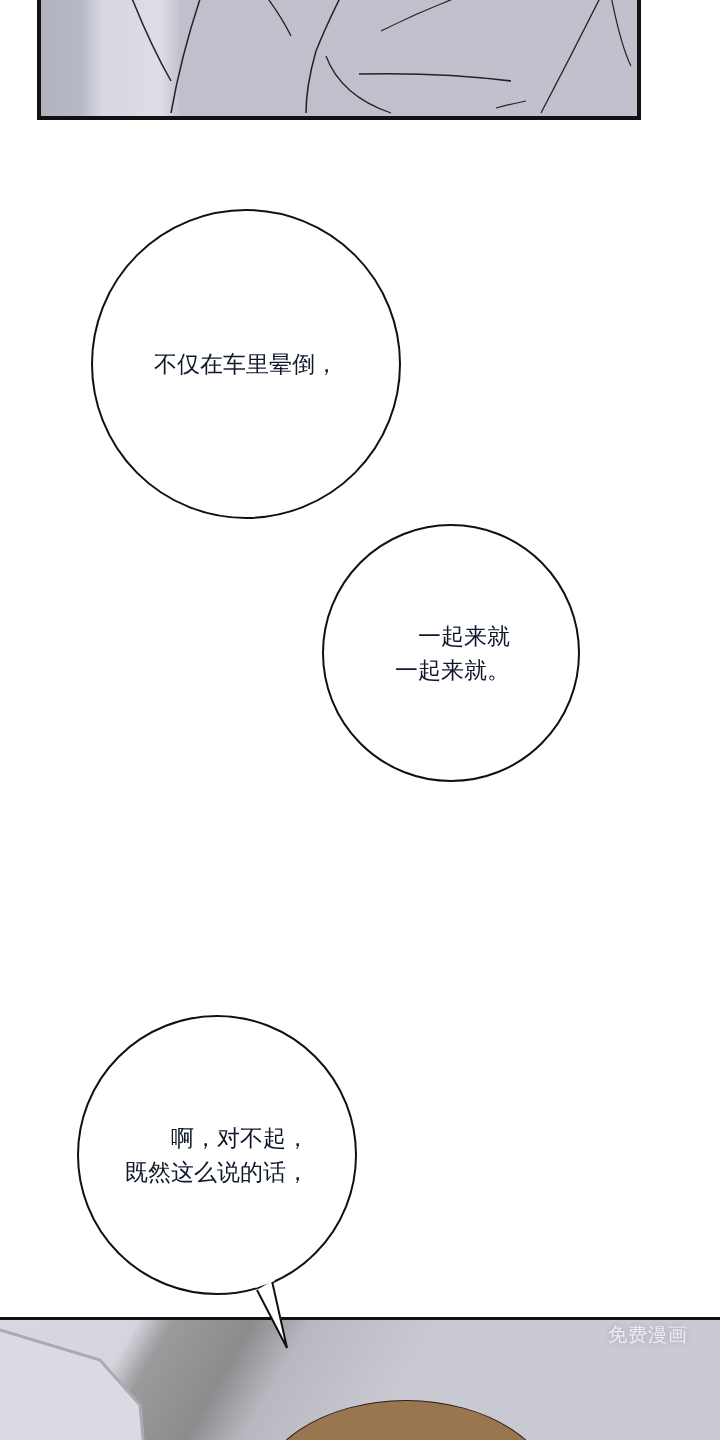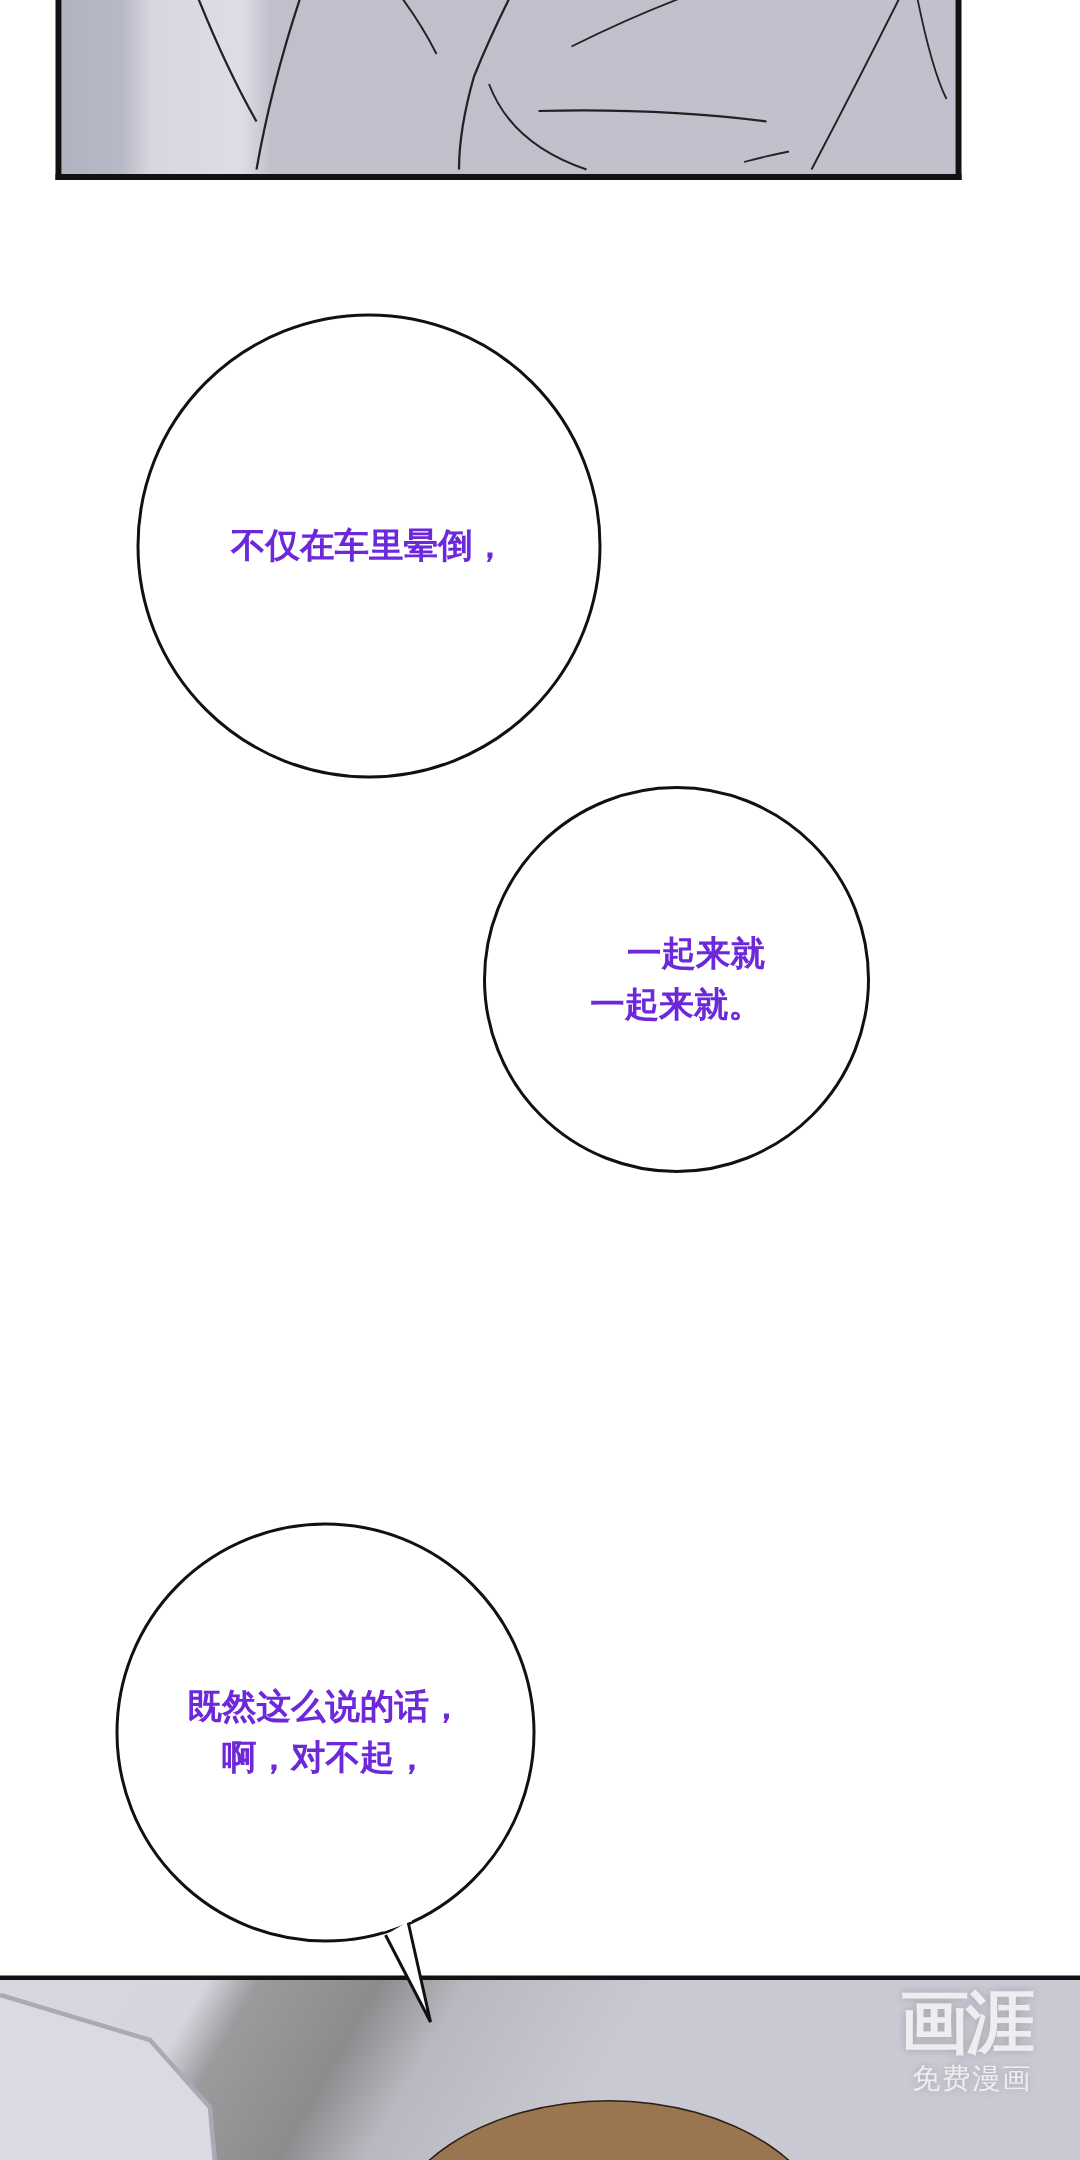--- a/index.html
+++ b/index.html
@@ -16,22 +16,22 @@
     }
     .panel-bottom {
       left: 0; top: 1317px; width: 720px; height: 140px;
       border-top: 3px solid #111;
       background: linear-gradient(120deg, #d8d9e0 0px, #d4d5dd 120px, #9b9a9c 150px, #8d8b8d 220px, #b8b8c0 270px, #c8c9d2 380px, #c9cad3 720px);
     }
     .bubble {
       position: absolute; border: 2px solid #111; border-radius: 50%;
       background: #fff; box-sizing: border-box;
       display: flex; align-items: center; justify-content: center;
-      text-align: center; color: #6d28d9;
-      font-size: 23px; font-weight: bold; line-height: 34px;
+      text-align: right; color: #0f172a;
+      font-size: 23px; font-weight: normal; line-height: 34px;
     }
     .bubble .line { display: block; white-space: nowrap; }
     .bubble-1 { left: 91px; top: 209px; width: 310px; height: 310px; }
     .bubble-2 { left: 322px; top: 524px; width: 258px; height: 258px; }
     .bubble-3 { left: 77px; top: 1015px; width: 280px; height: 280px; z-index: 2; }
     .bubble-2 .line-1 { padding-left: 26px; }
     svg.art { position: absolute; left: 0; top: 0; }
     .watermark {
       position: absolute; right: 32px; top: 1322px; z-index: 3;
       color: #f2f2f4; text-align: center; opacity: 0.92;
@@ -70,35 +70,34 @@
 
 <div class="bubble bubble-2">
   <div>
     <span class="line line-1">一起来就</span>
     <span class="line">一起来就。</span>
   </div>
 </div>
 
 <div class="bubble bubble-3">
   <div>
+    <span class="line">啊，对不起，</span>
     <span class="line">既然这么说的话，</span>
-    <span class="line">啊，对不起，</span>
   </div>
 </div>
 
 <svg class="art" width="720" height="1440" style="z-index:4; pointer-events:none;">
   <path d="M 257 1290 L 287 1348 L 272 1281" fill="#fff" stroke="#111" stroke-width="2" stroke-linejoin="miter"></path>
   <path d="M 255 1286 L 274 1279" stroke="#fff" stroke-width="4"></path>
 </svg>
 
 <div class="panel panel-bottom">
   <svg class="art" width="720" height="140">
     <polygon points="0,10 100,40 140,85 145,140 0,140" fill="#d9dae2"></polygon>
     <path d="M 0 10 L 100 40 L 140 85 L 145 140" stroke="#a9aab6" stroke-width="3" fill="none"></path>
   </svg>
 </div>
 
 <div class="hair"></div>
 
 <div class="watermark">
-  <div class="logo">画涯</div>
   <div class="sub">免费漫画</div>
 </div>
 
 </body></html>

